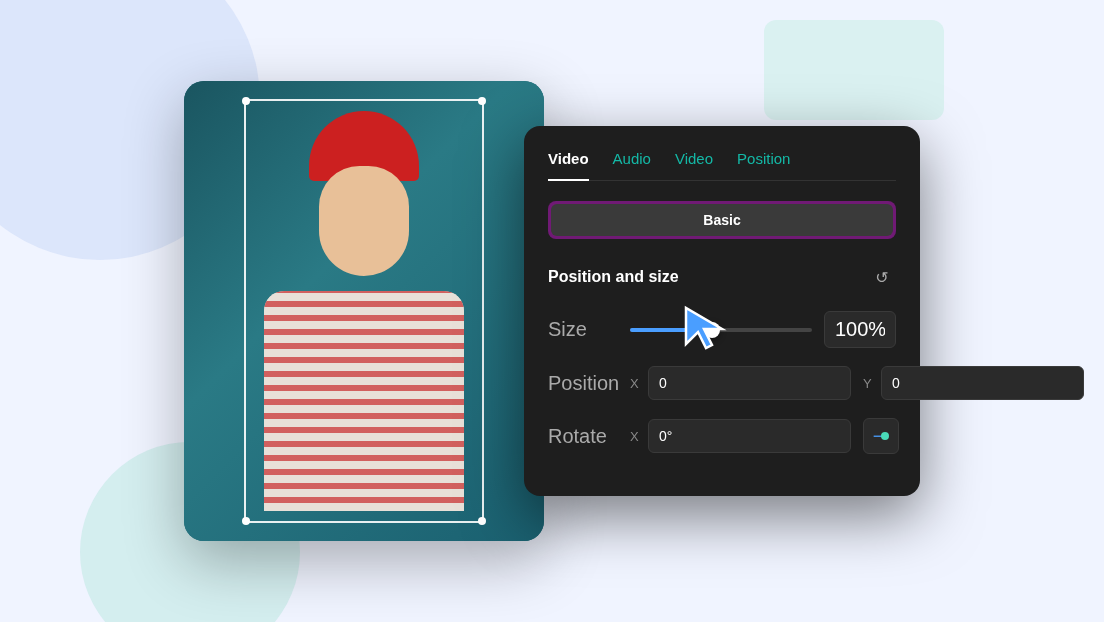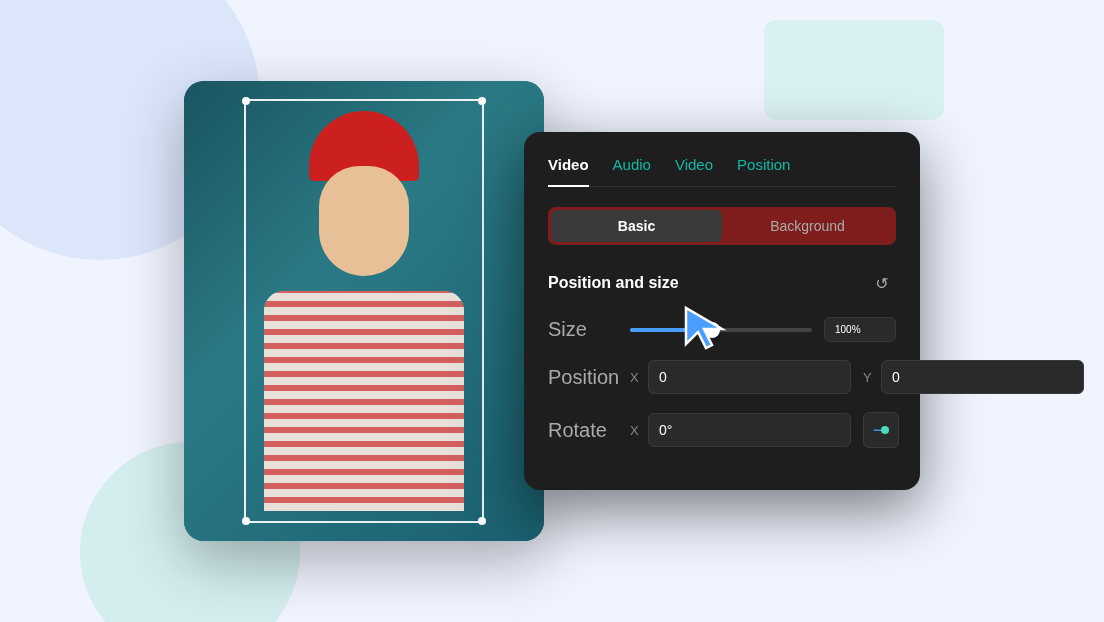--- a/index.html
+++ b/index.html
@@ -196,21 +196,21 @@
 
     .tab-item.active {
       color: #ffffff;
       font-weight: 600;
       border-bottom: 2px solid #ffffff;
     }
 
     
     .sub-tabs-row {
       display: flex;
-      background: #7f1d1d;
+      background: #701a75;
       border-radius: 8px;
       padding: 3px;
       margin-bottom: 24px;
     }
 
     .sub-tab {
       flex: 1;
       text-align: center;
       padding: 8px 0;
       color: #aaa;
@@ -293,23 +293,23 @@
       border-radius: 50%;
       box-shadow: 0 2px 6px rgba(0,0,0,0.4);
     }
 
     .value-input {
       width: 72px;
       background: #2a2a2a;
       border: 1px solid #3a3a3a;
       border-radius: 6px;
       color: #ffffff;
-      font-size: 10px;
+      font-size: 20px;
       padding: 6px 10px;
-      text-align: left;
+      text-align: center;
     }
 
     
     .pos-group {
       display: flex;
       align-items: center;
       gap: 6px;
       flex: 1;
     }
 
@@ -410,21 +410,20 @@
 
     <div class="tabs-row">
       <div class="tab-item active">Video</div>
       <div class="tab-item">Audio</div>
       <div class="tab-item">Video</div>
       <div class="tab-item">Position</div>
     </div>
 
     <div class="sub-tabs-row">
       <div class="sub-tab active">Basic</div>
-      <div class="sub-tab">Background</div>
     </div>
 
     <div class="section-header">
       <span class="section-title">Position and size</span>
       <div class="reset-btn">↺</div>
     </div>
 
     <div class="control-row">
       <span class="control-label">Size</span>
       <div class="slider-track">

